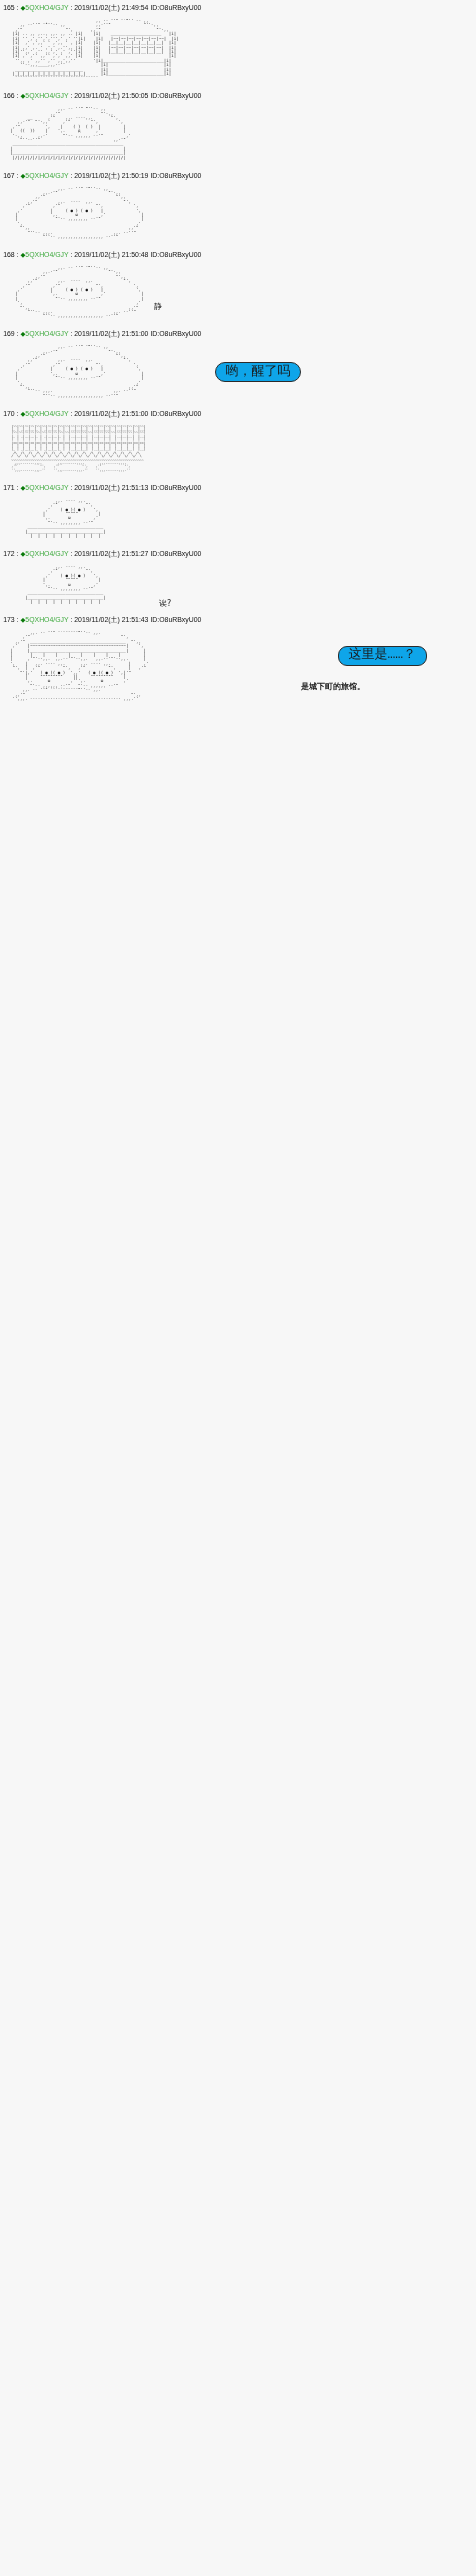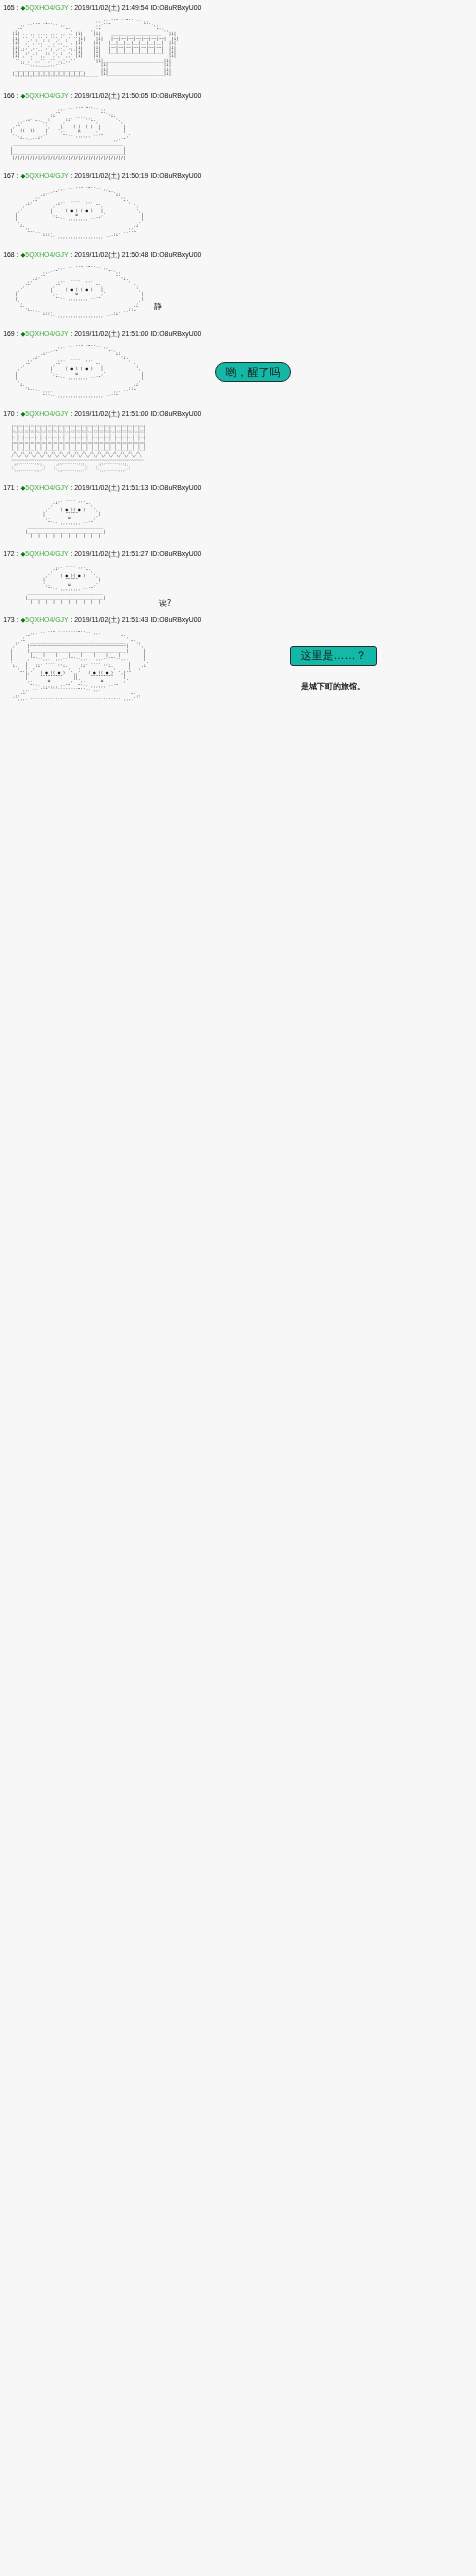--- a/index.html
+++ b/index.html
@@ -40,31 +40,31 @@
     letter-spacing:0px;
     white-space:pre;
     color:#1a1a1a;
     overflow:hidden;
   }
   pre.aa.micro{font-size:3.2px;line-height:3.4px;}
 
   
   .bubble{
     position:absolute;
-    background:#14b8a6;
+    background:#0ea5e9;
     border:1.1px solid #2b2b2b;
     border-radius:11.7px;
     padding:3.7px 9.5px;
-    font-family:Liberation Sans, sans-serif;
-    font-size:11px;
+    font-family:Liberation Mono, monospace;
+    font-size:13px;
     line-height:10.6px;
     color:#1a1a1a;
     white-space:nowrap;
   }
-  .bubble.sq{border-radius:3px;}
+  .bubble.sq{border-radius:9px;margin-left:48px;}
   .plaintext{
     position:absolute;
     font-family:"DejaVu Sans","Liberation Sans",sans-serif;
     font-size:8px;
     line-height:11.7px;
     color:#1a1a1a;
     white-space:nowrap;
     background:transparent;
   }
   .spacer{height:13.8px;}

